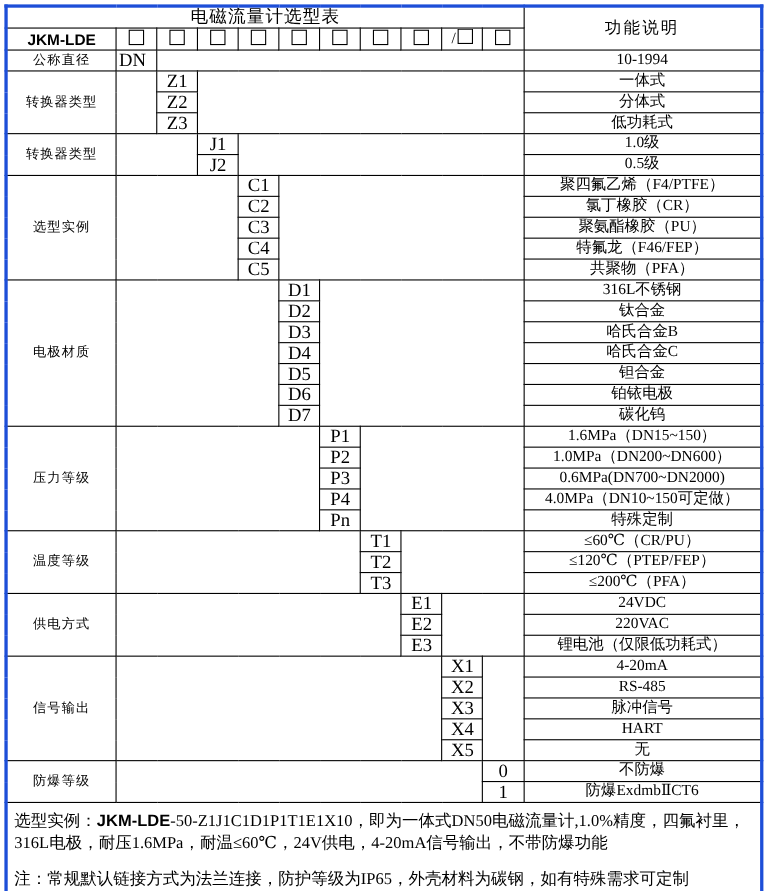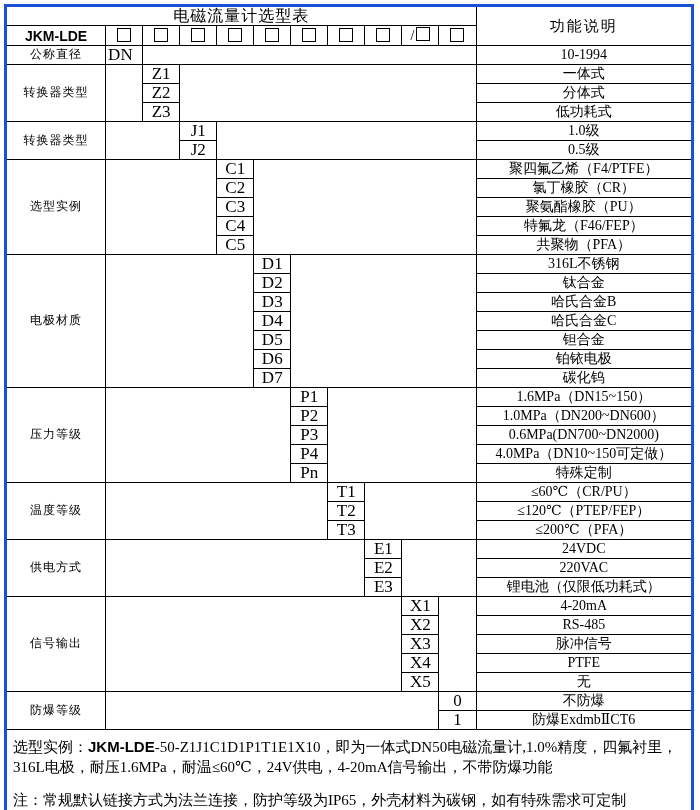--- a/index.html
+++ b/index.html
@@ -227,21 +227,21 @@
   <tr>
     <td class="code">X2</td>
     <td class="desc">RS-485</td>
   </tr>
   <tr>
     <td class="code">X3</td>
     <td class="desc">脉冲信号</td>
   </tr>
   <tr>
     <td class="code">X4</td>
-    <td class="desc">PTFE</td>
+    <td class="desc">HART</td>
   </tr>
   <tr>
     <td class="code">X5</td>
     <td class="desc">无</td>
   </tr>
 
   <tr>
     <td class="lbl" rowspan="2">防爆等级</td>
     <td colspan="9" rowspan="2"></td>
     <td class="code">0</td>

